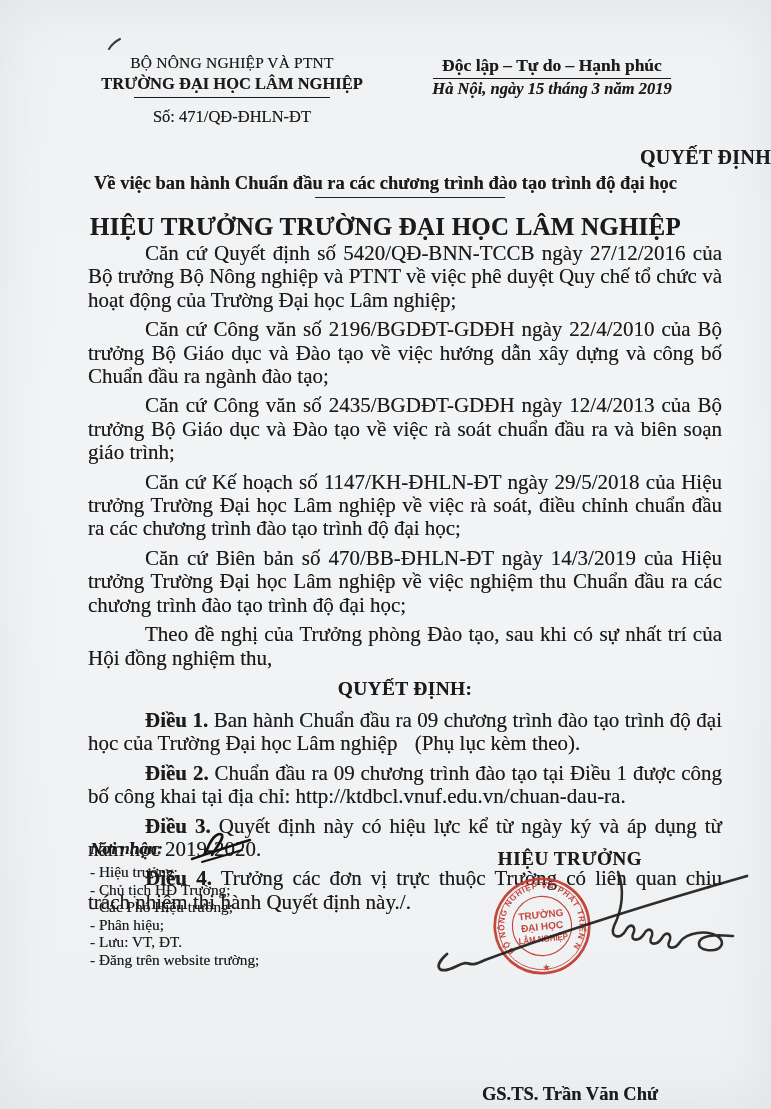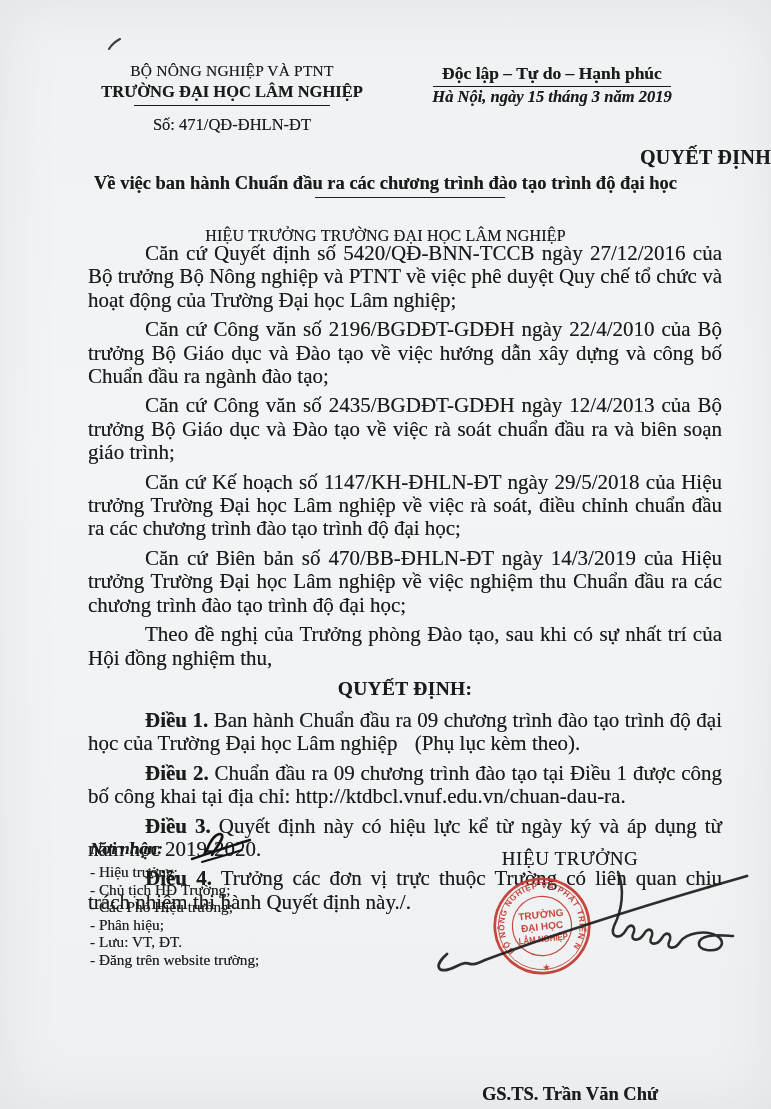--- a/index.html
+++ b/index.html
@@ -8,55 +8,55 @@
     width:771px;height:1109px;
     margin:0 auto;
     background:linear-gradient(180deg,#eff1f3 0%,#f3f4f6 40%,#eef0f2 100%);
     box-shadow:inset 0 0 60px rgba(120,130,140,0.12);
     font-family:"Liberation Serif","DejaVu Serif",serif;
     color:#1b1b1b;
     overflow:hidden;
   }
   .txt{text-shadow:0 0 .5px rgba(20,20,20,.55);}
   
-  .header{position:absolute;top:60px;left:0;width:100%;height:96px;}
+  .header{position:absolute;top:52px;left:0;width:100%;height:96px;}
   .h-left{position:absolute;left:86px;top:2px;width:292px;text-align:center;}
   .h-right{position:absolute;left:378px;top:0;width:348px;text-align:center;}
   .h-line1{font-size:15.5px;letter-spacing:.2px;}
   .h-line2{font-size:16.5px;font-weight:bold;margin-top:2px;}
   .h-underline{width:208px;border-top:1.6px solid #1b1b1b;margin:3px auto 0;}
   .h-underline.short{width:196px;}
   .h-num{font-size:16.5px;margin-top:9px;}
   .r-line1{font-size:16.5px;font-weight:bold;letter-spacing:.1px;}
   .r-line2{font-size:17.5px;font-weight:bold;margin-top:3px;}
   .r-underline{width:238px;border-top:1.6px solid #1b1b1b;margin:2px auto 0;}
   .r-line3{font-size:16.5px;font-weight:bold;font-style:italic;}
   
   .title-block{position:absolute;top:146px;left:0;width:100%;text-align:center;}
   .doc-title{font-size:20px;font-weight:bold;letter-spacing:.3px;text-align:right;}
   .doc-subject{font-size:18.5px;font-weight:bold;margin-top:4px;}
   .subject-underline{width:190px;border-top:1.6px solid #222;margin:3px auto 0;transform:translateX(24px);}
-  .doc-issuer{font-size:16px;font-weight:normal;margin-top:29px;letter-spacing:.2px;}
+  .doc-issuer{font-size:25px;font-weight:bold;margin-top:15px;letter-spacing:.2px;}
   
   .body{position:absolute;top:242px;left:88px;width:634px;}
   .para{
     font-size:21px;line-height:23.4px;text-align:justify;
     text-indent:57px;margin:0 0 6px 0;
   }
   .decision-heading{font-size:19.5px;font-weight:bold;text-align:center;margin:8px 0 9px 0;letter-spacing:.3px;}
   .b{font-weight:bold;}
   .i{margin-left:12px;}
   
   .footer{position:absolute;top:836px;left:0;width:100%;height:273px;}
   .recipients{position:absolute;left:90px;top:3px;width:260px;}
   .recip-head{font-size:17px;font-weight:bold;font-style:italic;height:24px;}
   .recip-scribble{position:absolute;left:92px;top:-12px;}
   .recip-item{font-size:15.3px;line-height:17.6px;}
   .sign-area{position:absolute;left:410px;top:0;width:361px;height:273px;}
-  .sign-title{position:absolute;left:0;top:12px;width:320px;text-align:center;font-size:19px;font-weight:normal;letter-spacing:.6px;z-index:1;}
+  .sign-title{position:absolute;left:0;top:12px;width:320px;text-align:center;font-size:19px;font-weight:bold;letter-spacing:.6px;z-index:1;}
   .seal-svg{position:absolute;left:68px;top:26px;z-index:2;opacity:.93;}
   .signature-svg{position:absolute;left:15px;top:14px;z-index:3;}
   .sign-name{position:absolute;left:0;top:248px;width:320px;text-align:center;font-size:18.5px;font-weight:bold;}
   .pen-mark{position:absolute;left:106px;top:36px;}
 </style>
 </head>
 <body>
 
 <div class="page">
 

